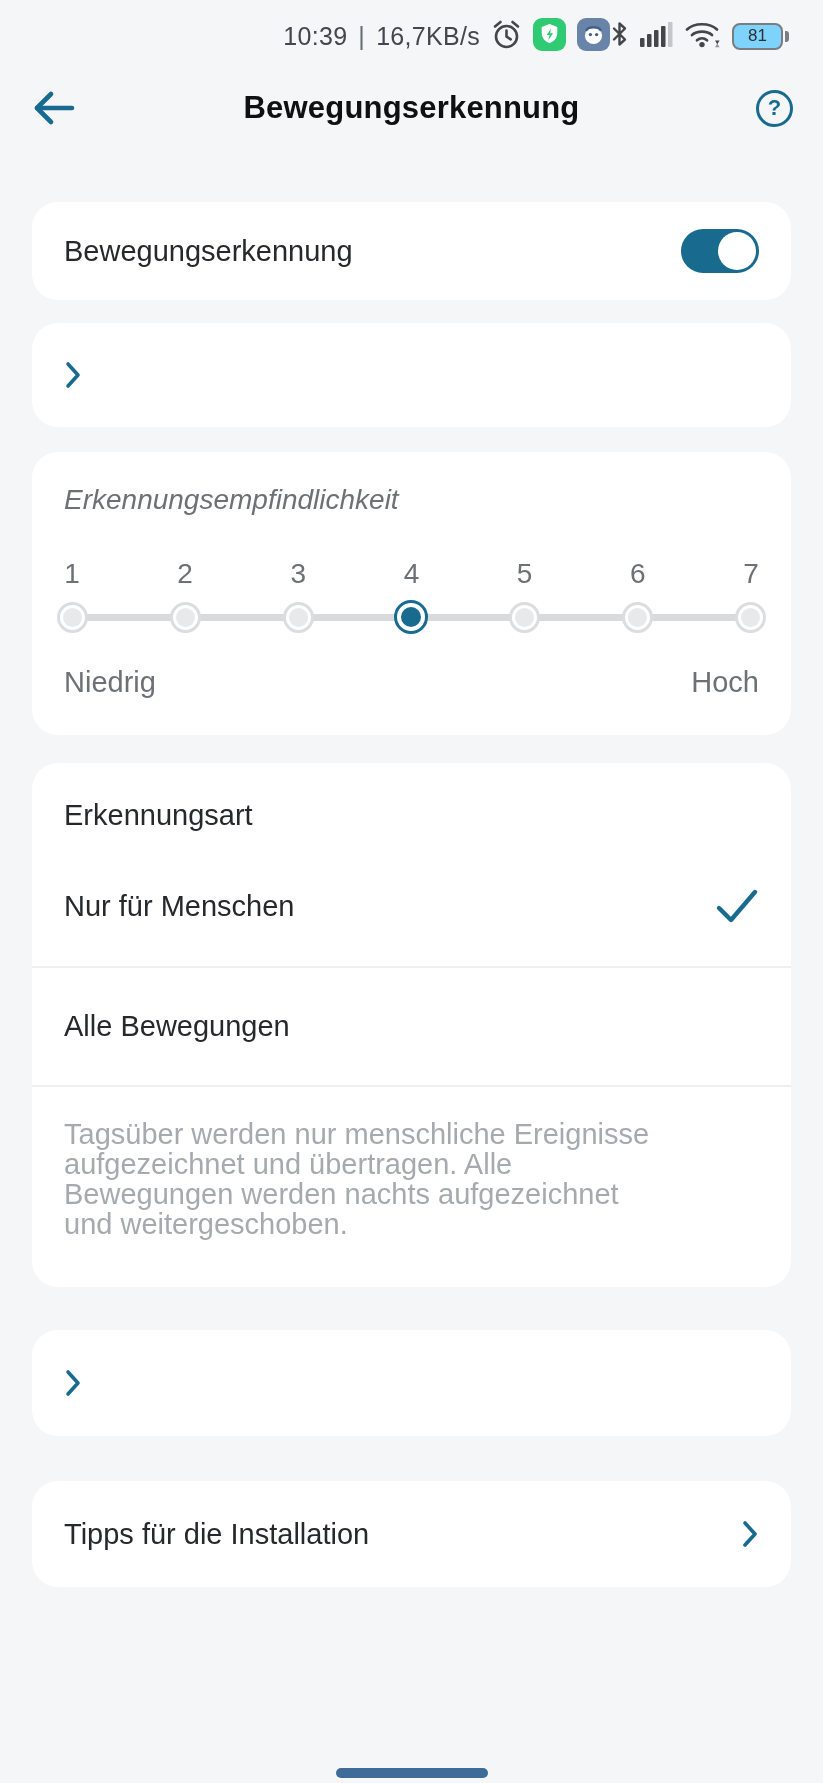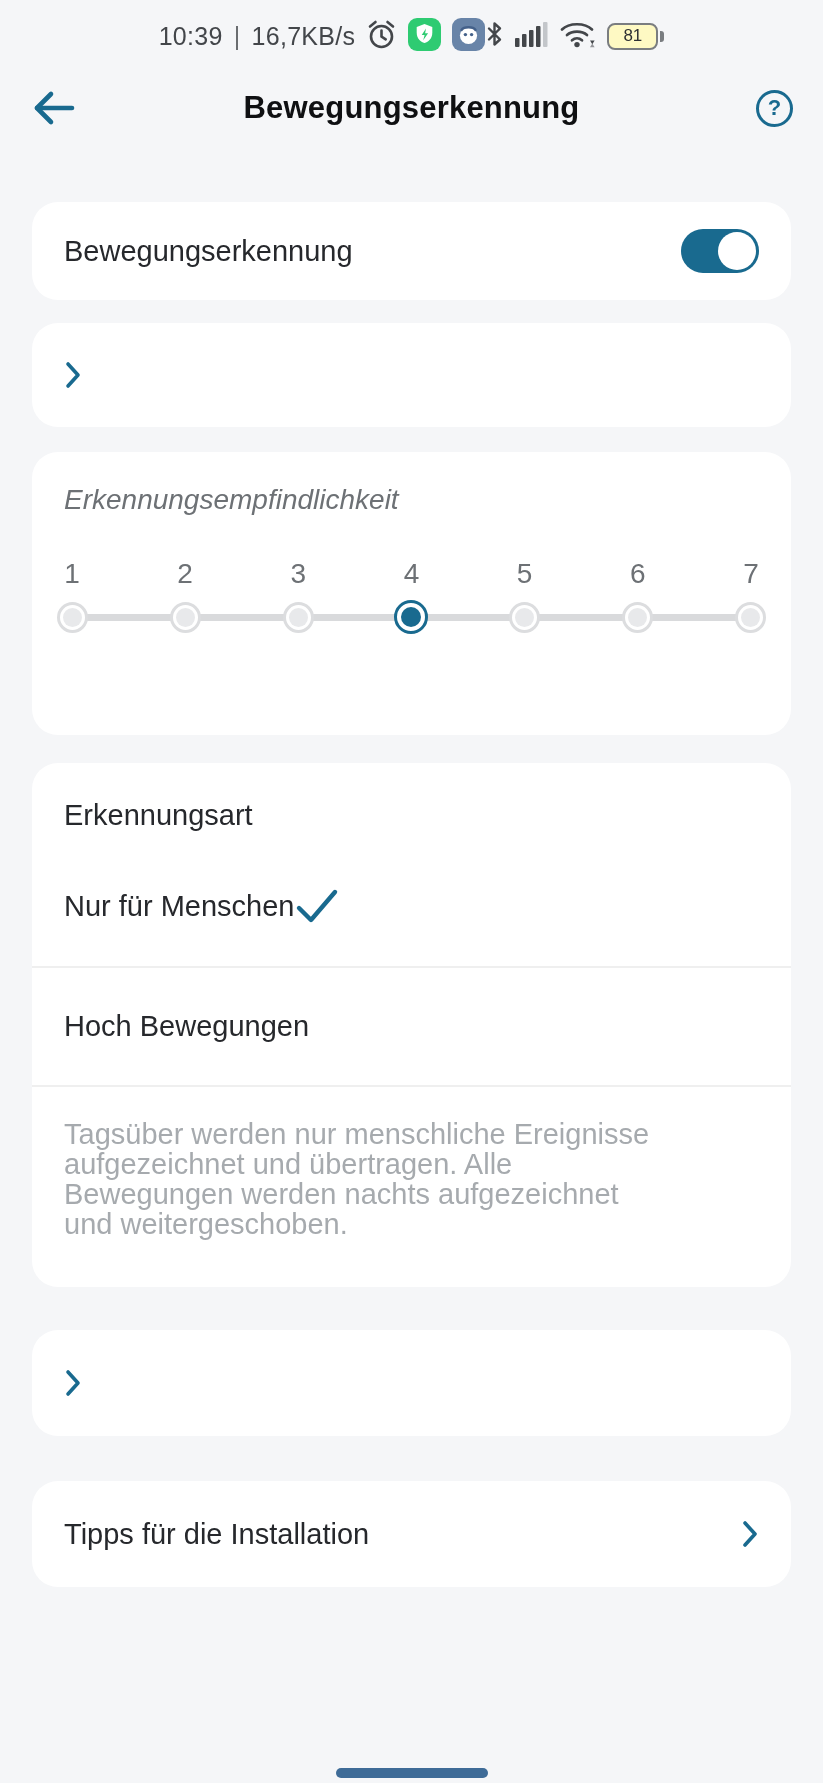--- a/index.html
+++ b/index.html
@@ -6,27 +6,27 @@
   html,body { width:823px; }
   body {
     height:1783px; position:relative; overflow:hidden;
     background:#F5F6F8;
     font-family:"Liberation Sans", sans-serif;
     color:#25272B;
   }
   :root { --accent:#196A8F; --txt:#26282C; --gray:#6D7175; --lgray:#A6AAAE; }
 
   
-  .statusbar { height:62px; display:flex; align-items:center; justify-content:center; padding:10px 34px 0; }
+  .statusbar { height:62px; display:flex; align-items:center; justify-content:flex-end; padding:10px 34px 0; }
   .sb-left, .sb-right { display:flex; align-items:center; gap:11px; }
   .sb-text { font-size:25px; font-weight:500; color:#43464A; letter-spacing:.3px; }
   .sb-sep { color:#6a6d70; font-weight:400; }
   .appicon { display:block; }
   .battery-wrap { display:flex; align-items:center; }
-  .battery { width:51px; height:27px; border:2.5px solid #7A7D80; border-radius:8px; background:#fef9c3; display:flex; align-items:center; justify-content:center; }
+  .battery { width:51px; height:27px; border:2.5px solid #7A7D80; border-radius:8px; background:#7dd3fc; display:flex; align-items:center; justify-content:center; }
   .batt-num { font-size:17px; font-weight:500; color:#2E3033; }
   .batt-tip { width:4px; height:11px; background:#7A7D80; border-radius:0 3px 3px 0; margin-left:2px; }
 
   
   .header { height:76px; margin-top:8px; position:relative; display:flex; align-items:center; padding:0 30px; }
   .page-title { position:absolute; left:0; right:0; text-align:center; font-size:31px; font-weight:700; color:#0F1012; letter-spacing:.2px; }
   .back-btn { position:relative; z-index:2; width:52px; height:44px; display:flex; align-items:center; }
   .help-btn { position:relative; z-index:2; margin-left:auto; width:37px; height:37px; border:3.4px solid var(--accent); border-radius:50%;
               display:flex; align-items:center; justify-content:center; font-size:22px; font-weight:700; color:var(--accent); }
 
@@ -55,21 +55,21 @@
   .dot { width:48px; display:flex; justify-content:center; position:relative; }
   .dot-outer { width:31px; height:31px; border-radius:50%; background:#FFFFFF; border:3px solid #DCDDDF; display:flex; align-items:center; justify-content:center; }
   .dot-inner { width:19px; height:19px; border-radius:50%; background:#E8E9EB; }
   .dot.selected .dot-outer { width:34px; height:34px; border:3.4px solid var(--accent); }
   .dot.selected .dot-inner { width:20px; height:20px; background:var(--accent); }
   .sens-minmax { display:flex; justify-content:space-between; padding:0 32px; margin-top:26px; font-size:29px; color:var(--gray); }
 
   
   #card-detect { margin-top:28px; }
   .det-title { padding:36px 32px 14px; font-size:29px; color:var(--txt); }
-  .option-row { display:flex; align-items:center; padding:42px 32px; }
+  .option-row { display:flex; align-items:center; justify-content:space-between; padding:42px 32px; }
   .divider { height:2px; background:#EFEFEF; }
   .det-desc { padding:32px 32px 48px; font-size:29px; line-height:30px; color:var(--lgray); white-space:pre-line; }
 
   
   .chev { flex:none; display:flex; }
   .check { flex:none; display:flex; }
 
   .home-indicator { position:absolute; bottom:5px; left:50%; transform:translateX(-50%); width:152px; height:10px; border-radius:6px; background:#3E6B97; }
 </style>
 </head>
@@ -218,35 +218,39 @@
         <span class="dot-outer">
           <span class="dot-inner"></span>
         </span>
       </span>
     <span class="dot">
         <span class="dot-outer">
           <span class="dot-inner"></span>
         </span>
       </span>
   </div>
+  <div class="sens-minmax">
+    <span>Niedrig</span>
+    <span>Hoch</span>
+  </div>
 </div>
 
 <div class="card" id="card-detect">
   <div class="det-title">Erkennungsart</div>
   <div class="option-row">
     <span class="row-label">Nur für Menschen</span>
     <span class="check">
       <svg width="44" height="36" viewBox="0 0 44 36">
           <path d="M4 20 L16 32 L40 4" stroke="#196A8F" stroke-width="4.4" fill="none" stroke-linecap="round" stroke-linejoin="round"></path>
         </svg>
     </span>
   </div>
   <div class="divider"></div>
   <div class="option-row">
-    <span class="row-label">Hoch Bewegungen</span>
+    <span class="row-label">Alle Bewegungen</span>
   </div>
   <div class="divider"></div>
   <div class="det-desc">Tagsüber werden nur menschliche Ereignisse
 aufgezeichnet und übertragen. Alle
 Bewegungen werden nachts aufgezeichnet
 und weitergeschoben.</div>
 </div>
 
 <div class="card row" id="card-test">
   <span class="chev">

